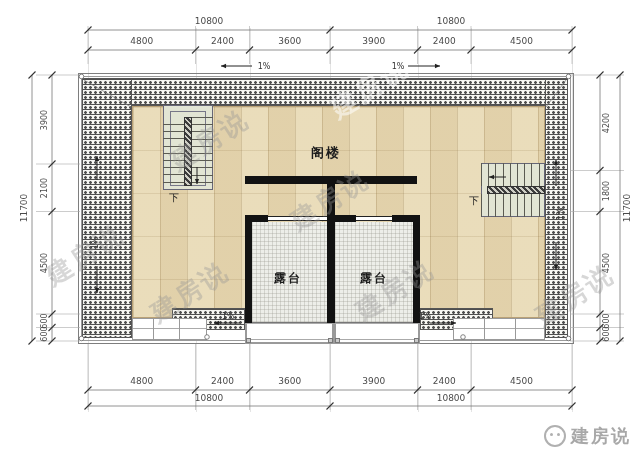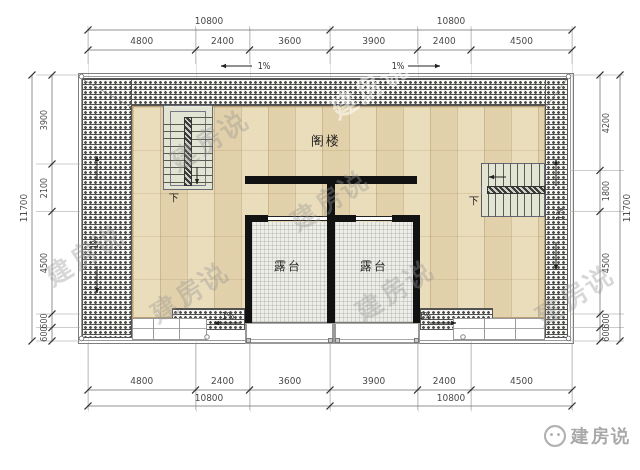--- a/index.html
+++ b/index.html
@@ -46,21 +46,21 @@
       repeating-linear-gradient(90deg,rgba(150,150,140,.30) 0 1px,rgba(0,0,0,0) 1px 4px);
     border-bottom:1px solid #777;box-sizing:border-box;
   }
   .railing{border:2px solid #9a9a9a;border-top:1px solid #aaa;background:#fff;box-sizing:border-box;}
   .railing .in{position:absolute;left:2px;right:2px;bottom:2px;height:1px;background:#aaa;}
   .post{position:absolute;width:5px;height:5px;background:#c9c9c9;border:1px solid #777;box-sizing:border-box;bottom:-1px;}
   
   .dim{position:absolute;font-size:9px;color:#4a4a4a;white-space:nowrap;transform:translate(-50%,-50%);}
   .dim.rot{transform:translate(-50%,-50%) rotate(-90deg);}
   .dim.small{font-size:8px;}
-  .room-label{position:absolute;transform:translate(-50%,-50%);font-size:13px;font-weight:normal;color:#1c1c1c;letter-spacing:2px;white-space:nowrap;}
+  .room-label{position:absolute;transform:translate(-50%,-50%);font-size:13px;font-weight:bold;color:#1c1c1c;letter-spacing:2px;white-space:nowrap;margin-top:12px;}
   .room-label.terr{font-size:12px;}
   .down-label{position:absolute;transform:translate(-50%,-50%);font-size:10px;color:#222;}
   .slope{position:absolute;font-size:8px;color:#333;transform:translate(-50%,-50%);white-space:nowrap;}
   .slope.rot{transform:translate(-50%,-50%) rotate(-90deg);}
   .wm{position:absolute;transform:translate(-50%,-50%) rotate(-33deg);font-size:26px;font-weight:bold;color:rgba(150,150,150,.38);letter-spacing:3px;white-space:nowrap;}
   .wm.light{color:rgba(255,255,255,.55);}
   
   #title-block{position:absolute;left:360px;top:433px;transform:translate(-50%,-50%);text-align:center;white-space:nowrap;}
   #title-text{font-size:13px;font-weight:bold;color:#2e2e2e;letter-spacing:3px;}
   #title-scale{font-size:11px;color:#2e2e2e;margin-left:6px;}

